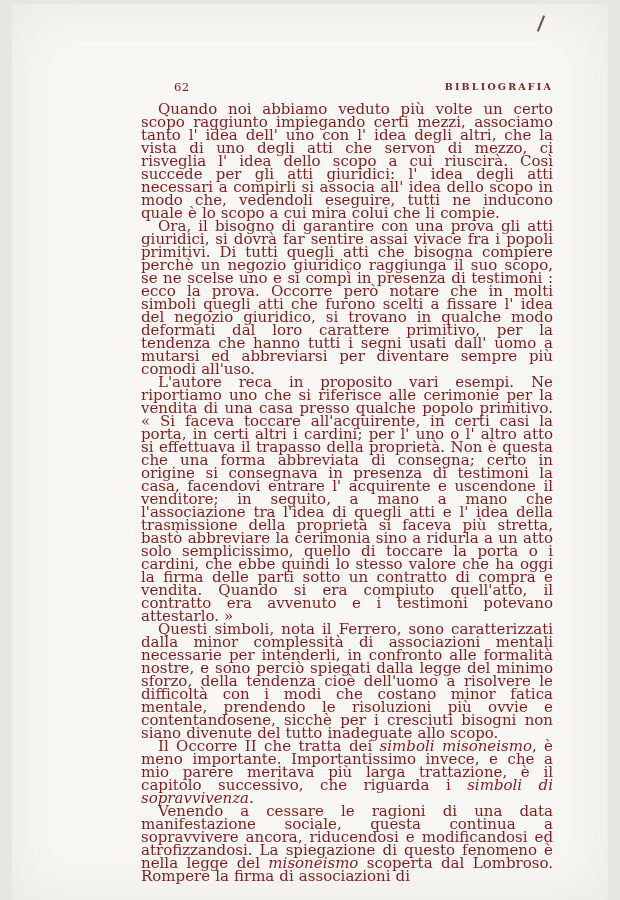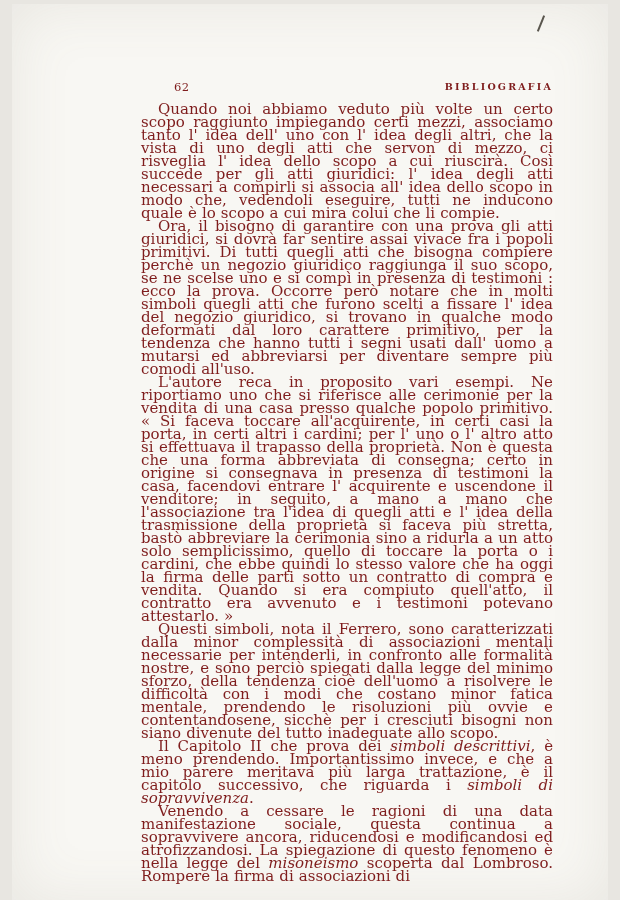--- a/index.html
+++ b/index.html
@@ -74,19 +74,19 @@
       <span class="page-number">62</span>
       <span class="running-title">BIBLIOGRAFIA</span>
     </div>
 
     <div class="page-body">
 
     <p class="para"><span>Quando noi abbiamo veduto più volte un certo scopo raggiunto impiegando certi mezzi, associamo tanto l' idea dell' uno con l' idea degli altri, che la vista di uno degli atti che servon di mezzo, ci risveglia l' idea dello scopo a cui riuscirà. Così succede per gli atti giuridici: l' idea degli atti necessari a compirli si associa all' idea dello scopo in modo che, vedendoli eseguire, tutti ne inducono quale è lo scopo a cui mira colui che li compie.</span></p>
         <p class="para"><span>Ora, il bisogno di garantire con una prova gli atti giuridici, si dovrà far sentire assai vivace fra i popoli primitivi. Di tutti quegli atti che bisogna compiere perchè un negozio giuridico raggiunga il suo scopo, se ne scelse uno e si compì in presenza di testimoni : ecco la prova. Occorre però notare che in molti simboli quegli atti che furono scelti a fissare l' idea del negozio giuridico, si trovano in qualche modo deformati dal loro carattere primitivo, per la tendenza che hanno tutti i segni usati dall' uomo a mutarsi ed abbreviarsi per diventare sempre più comodi all'uso.</span></p>
         <p class="para"><span>L'autore reca in proposito vari esempi. Ne riportiamo uno che si riferisce alle cerimonie per la vendita di una casa presso qualche popolo primitivo. « Si faceva toccare all'acquirente, in certi casi la porta, in certi altri i cardini; per l' uno o l' altro atto si effettuava il trapasso della proprietà. Non è questa che una forma abbreviata di consegna; certo in origine si consegnava in presenza di testimoni la casa, facendovi entrare l' acquirente e uscendone il venditore; in seguito, a mano a mano che l'associazione tra l'idea di quegli atti e l' idea della trasmissione della proprietà si faceva più stretta, bastò abbreviare la cerimonia sino a ridurla a un atto solo semplicissimo, quello di toccare la porta o i cardini, che ebbe quindi lo stesso valore che ha oggi la firma delle parti sotto un contratto di compra e vendita. Quando si era compiuto quell'atto, il contratto era avvenuto e i testimoni potevano attestarlo. »</span></p>
         <p class="para"><span>Questi simboli, nota il Ferrero, sono caratterizzati dalla minor complessità di associazioni mentali necessarie per intenderli, in confronto alle formalità nostre, e sono perciò spiegati dalla legge del minimo sforzo, della tendenza cioè dell'uomo a risolvere le difficoltà con i modi che costano minor fatica mentale, prendendo le risoluzioni più ovvie e contentandosene, sicchè per i cresciuti bisogni non siano divenute del tutto inadeguate allo scopo.</span></p>
-        <p class="para"><span>Il Capitolo II che prova dei </span><i>simboli descrittivi</i><span>, è meno prendendo. Importantissimo invece, e che a mio parere meritava più larga trattazione, è il capitolo successivo, che riguarda i </span><i>simboli di sopravvivenza</i><span>.</span></p>
+        <p class="para"><span>Il Occorre II che tratta dei </span><i>simboli misoneismo</i><span>, è meno importante. Importantissimo invece, e che a mio parere meritava più larga trattazione, è il capitolo successivo, che riguarda i </span><i>simboli di sopravvivenza</i><span>.</span></p>
         <p class="para"><span>Venendo a cessare le ragioni di una data manifestazione sociale, questa continua a sopravvivere ancora, riducendosi e modificandosi ed atrofizzandosi. La spiegazione di questo fenomeno è nella legge del </span><i>misoneismo</i><span> scoperta dal Lombroso. Rompere la firma di associazioni di</span></p>
       </div>
 
   </div>
 
 </div>
 
 </body></html>

